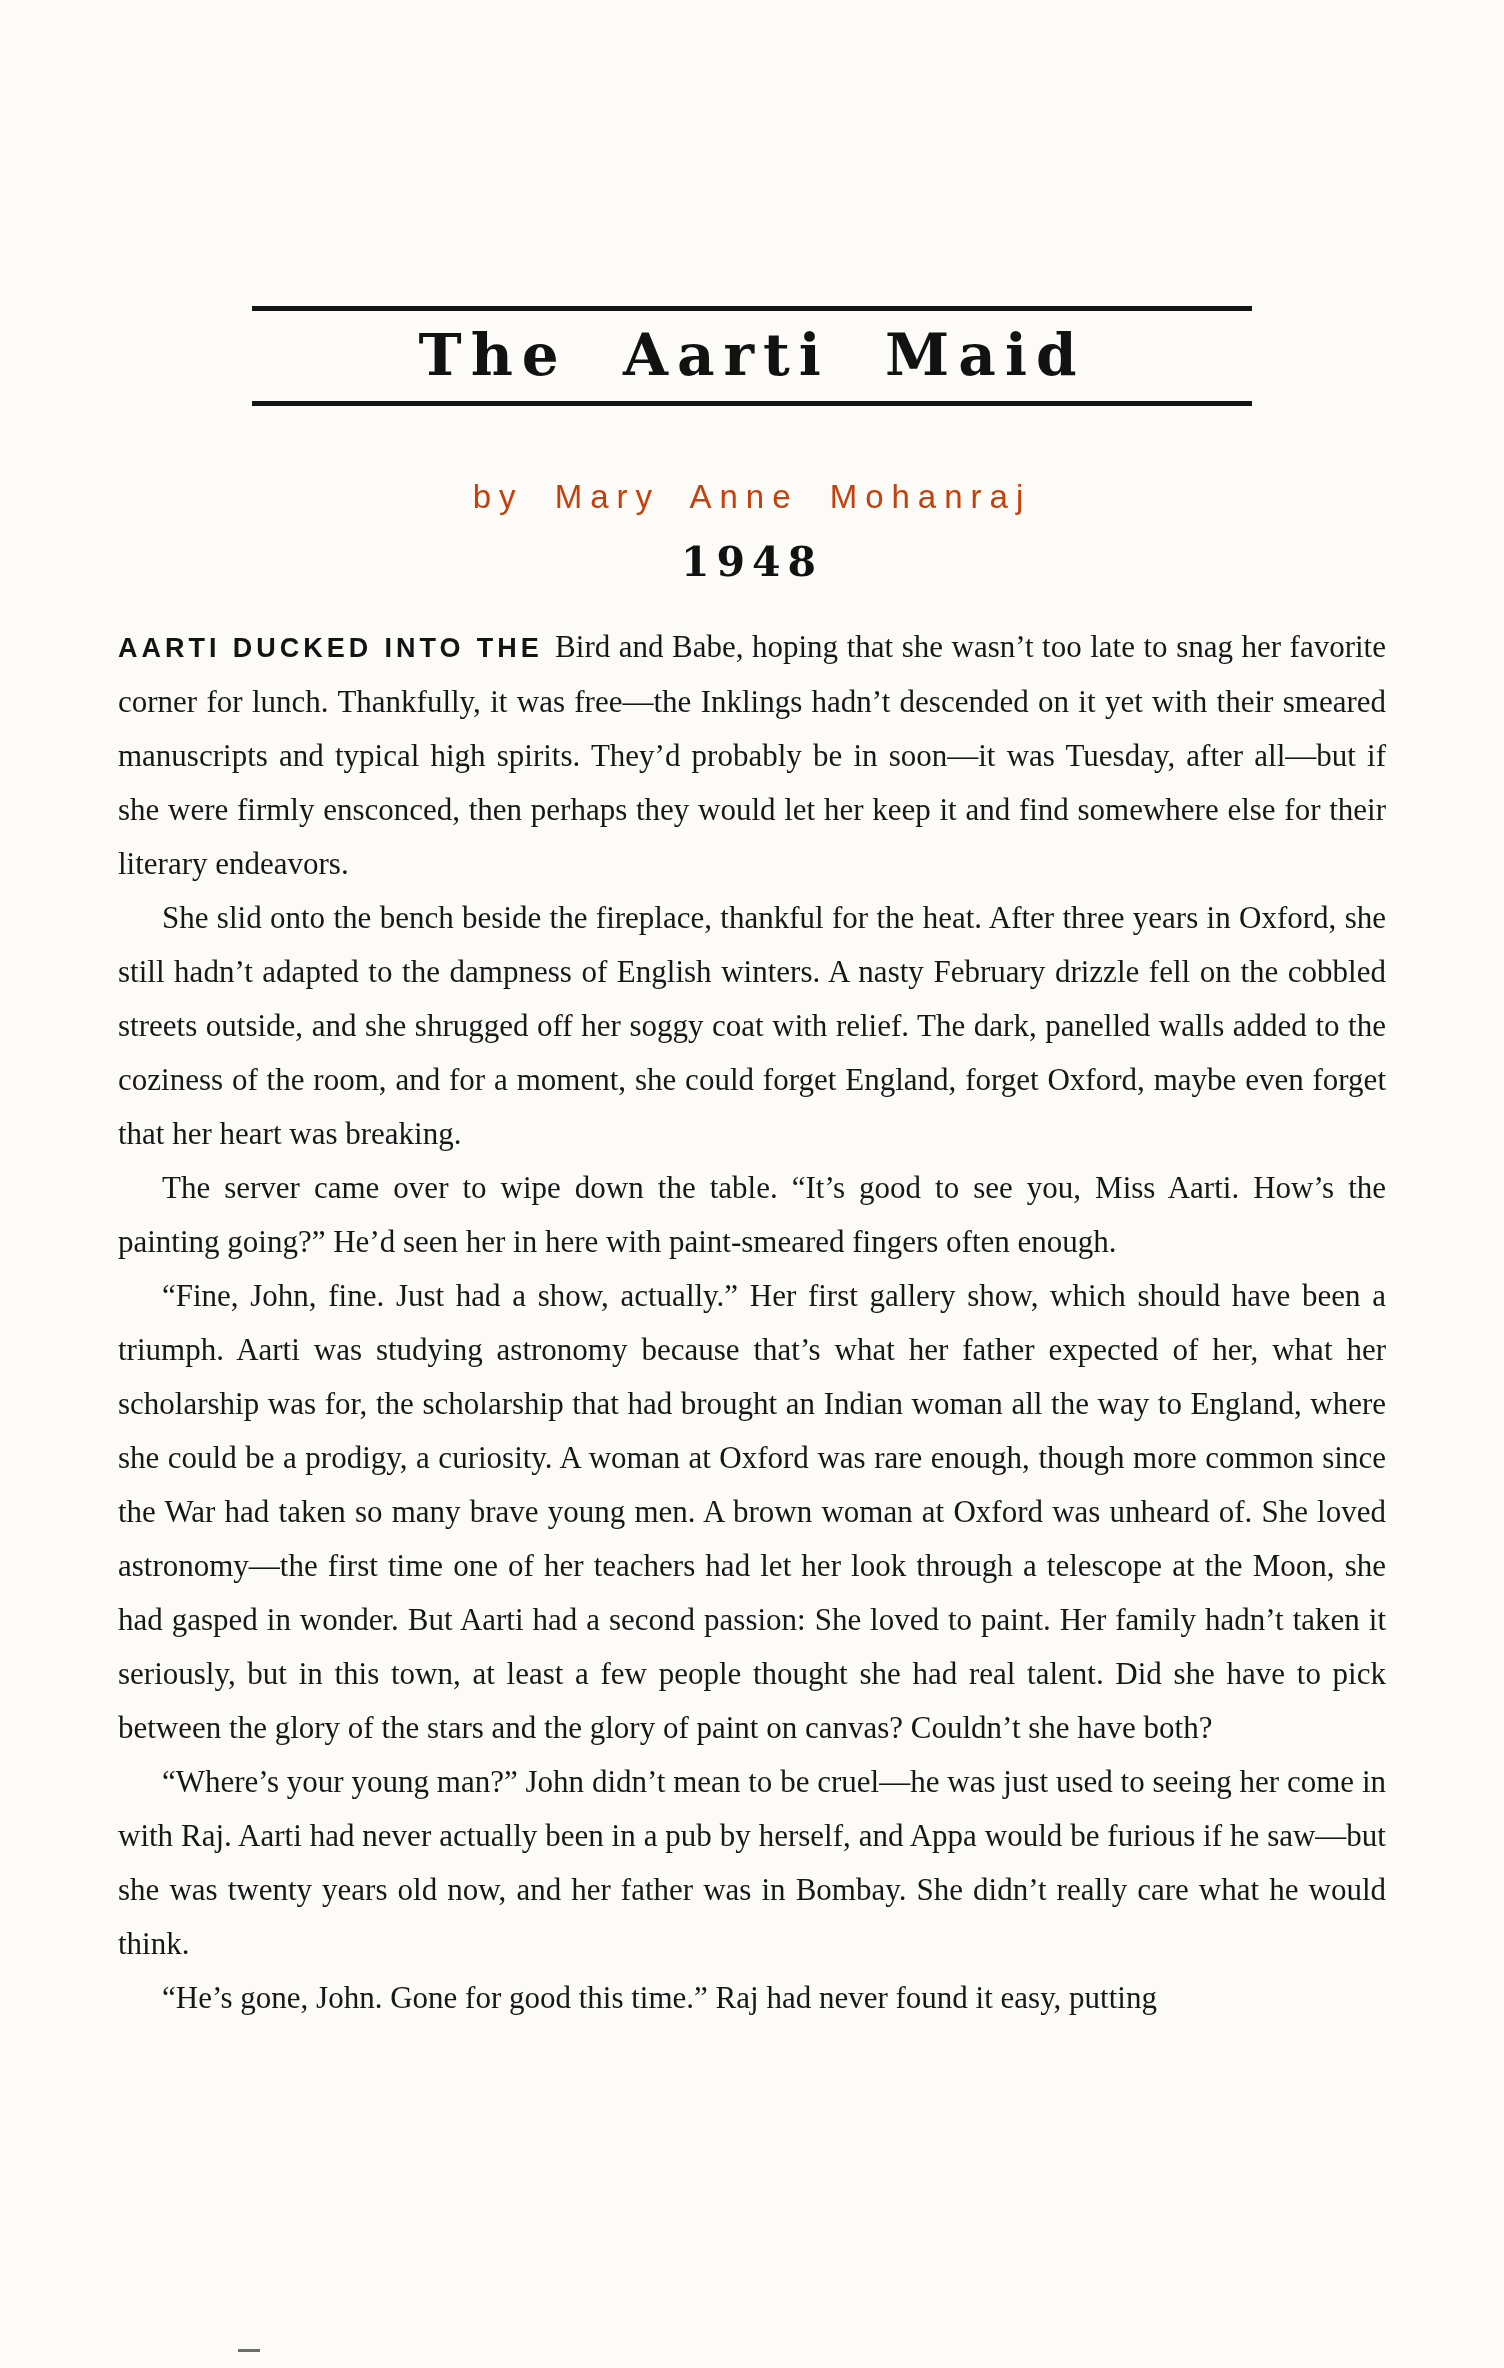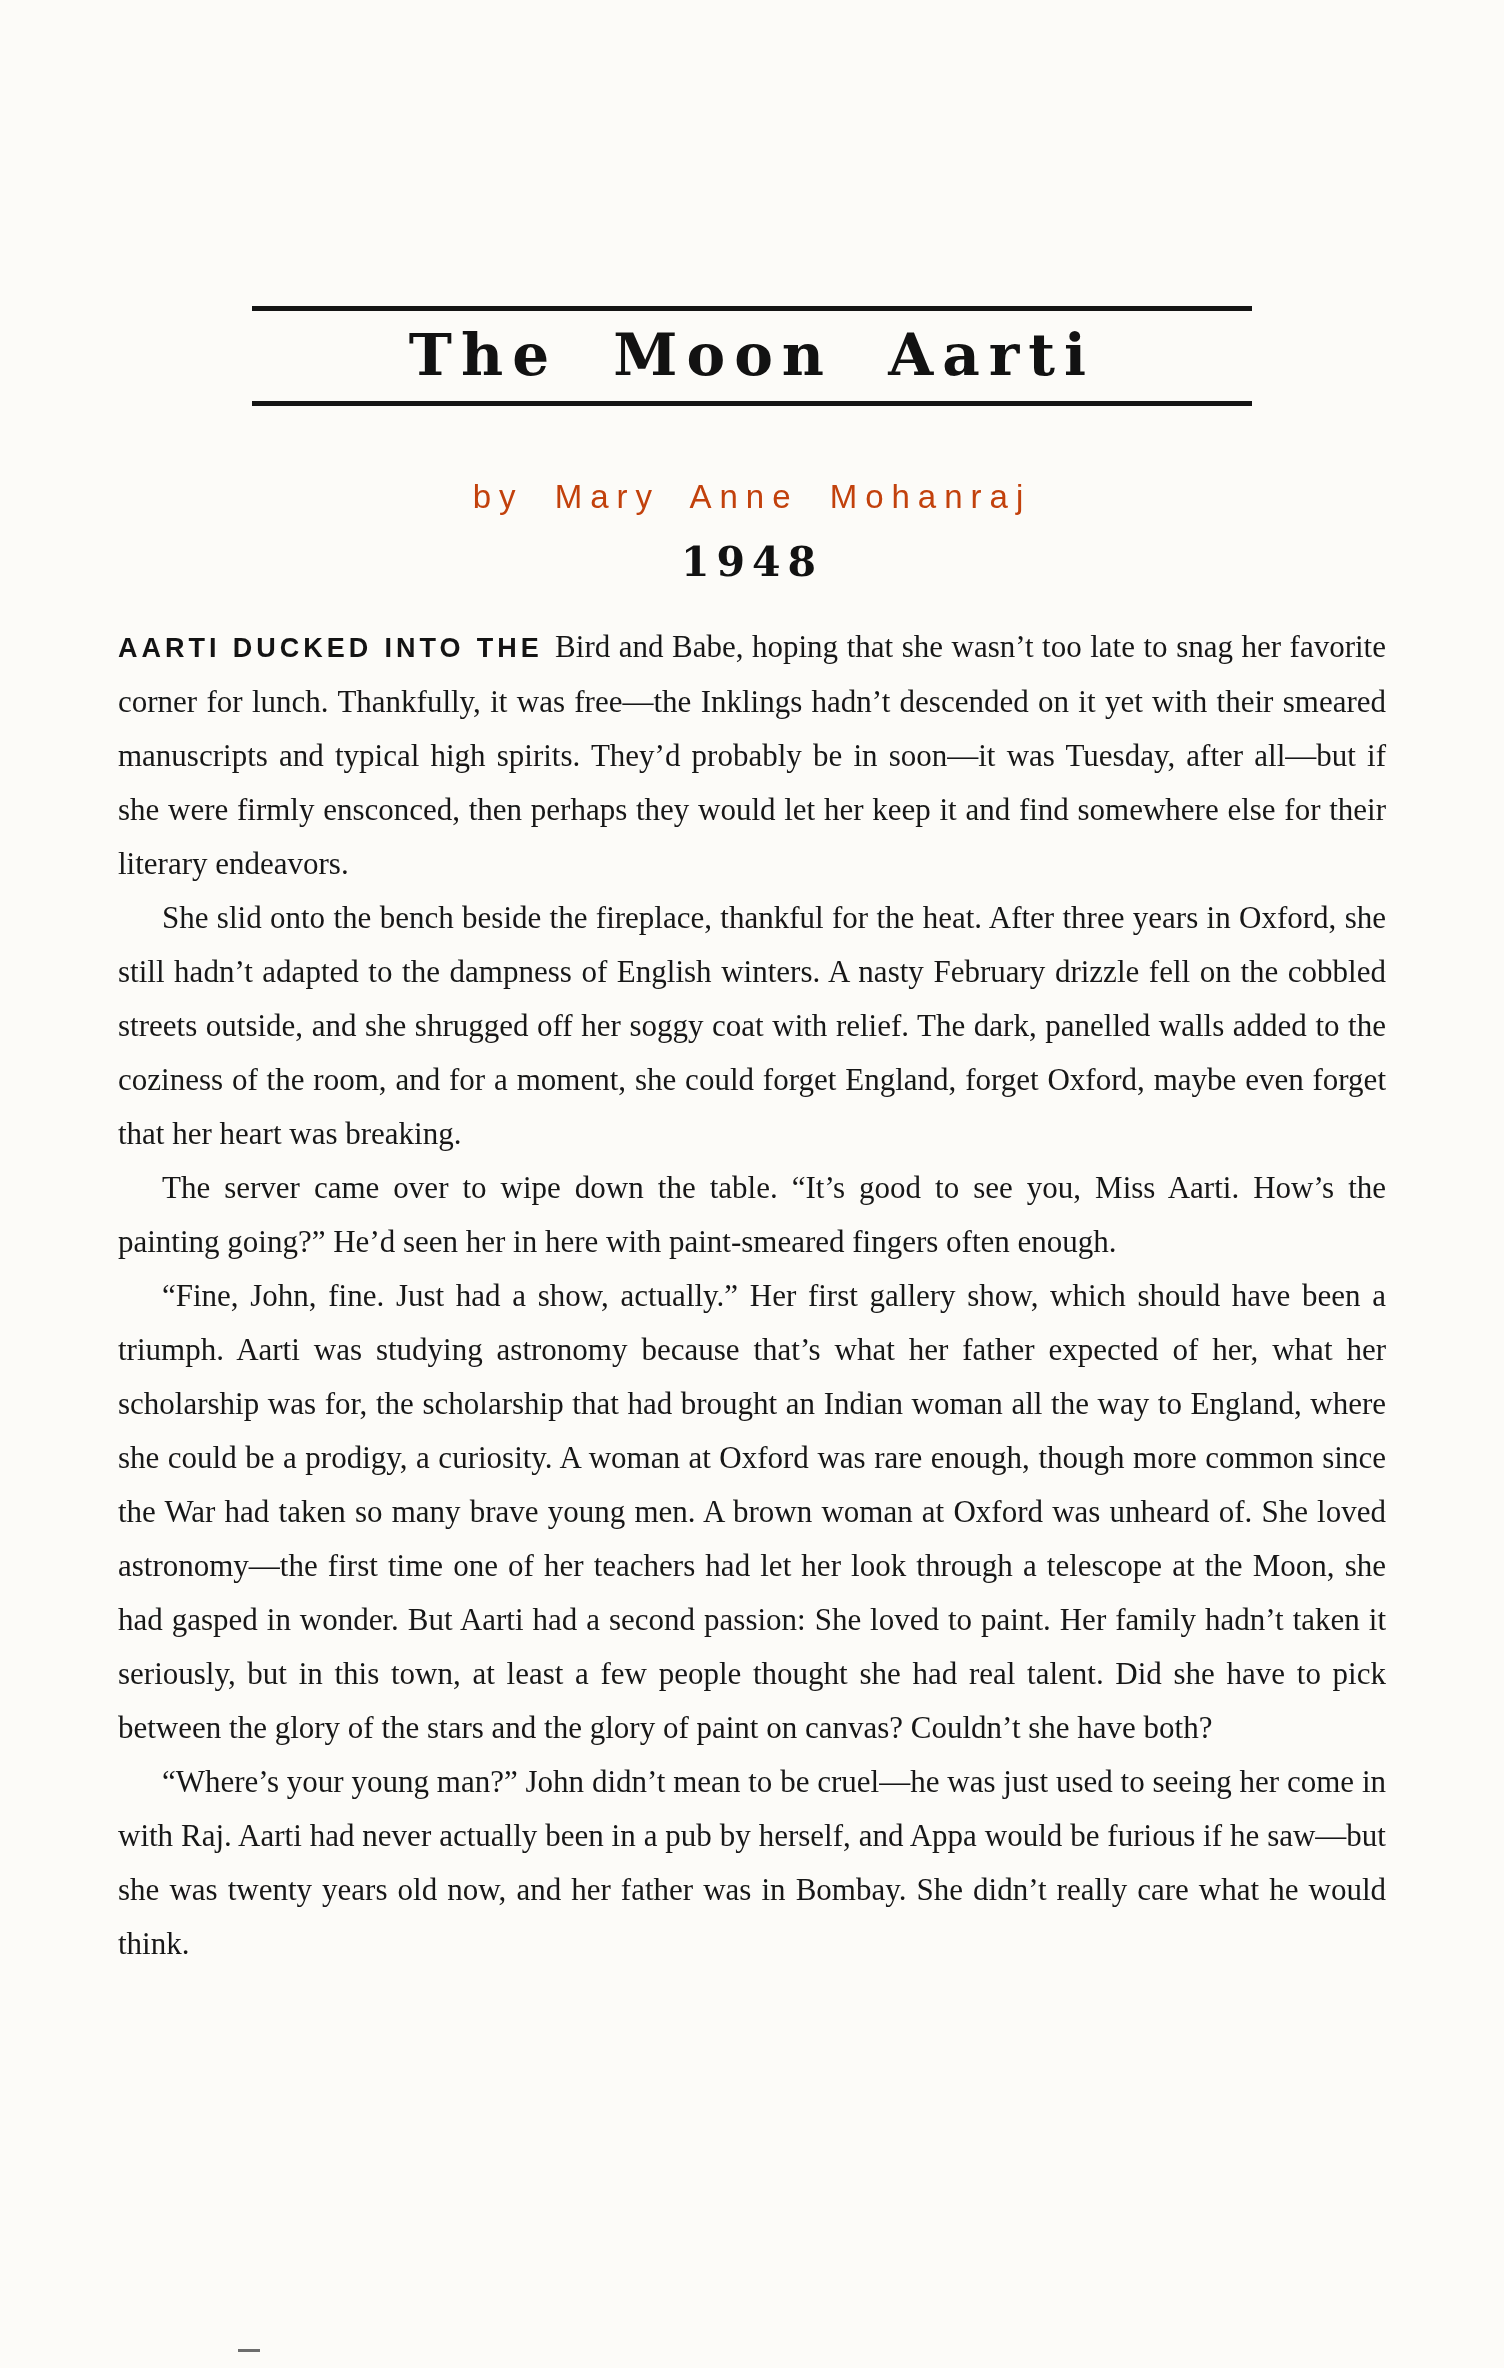--- a/index.html
+++ b/index.html
@@ -96,32 +96,33 @@
     background: #6d6d6d;
   }
 </style>
 </head>
 <body>
 
 <div class="page">
 
   <div class="title-block">
     <hr class="rule">
-    <h1 class="book-title">The Moon Aarti</h1>
+    <h1 class="book-title">The Aarti Maid</h1>
     <hr class="rule">
   </div>
 
   <div class="byline">by Mary Anne Mohanraj</div>
 
 
   <h3 class="year-heading">1948</h3>
 
   <div class="body-text" id="paragraphs">
       <p class="para first"><span class="lead-in">AARTI DUCKED INTO THE </span>Bird and Babe, hoping that she wasn’t too late to snag her favorite corner for lunch. Thankfully, it was free—the Inklings hadn’t descended on it yet with their smeared manuscripts and typical high spirits. They’d probably be in soon—it was Tuesday, after all—but if she were firmly ensconced, then perhaps they would let her keep it and find somewhere else for their literary endeavors.</p>
       <p class="para">She slid onto the bench beside the fireplace, thankful for the heat. After three years in Oxford, she still hadn’t adapted to the dampness of English winters. A nasty February drizzle fell on the cobbled streets outside, and she shrugged off her soggy coat with relief. The dark, panelled walls added to the coziness of the room, and for a moment, she could forget England, forget Oxford, maybe even forget that her heart was breaking.</p>
       <p class="para">The server came over to wipe down the table. “It’s good to see you, Miss Aarti. How’s the painting going?” He’d seen her in here with paint-smeared fingers often enough.</p>
       <p class="para">“Fine, John, fine. Just had a show, actually.” Her first gallery show, which should have been a triumph. Aarti was studying astronomy because that’s what her father expected of her, what her scholarship was for, the scholarship that had brought an Indian woman all the way to England, where she could be a prodigy, a curiosity. A woman at Oxford was rare enough, though more common since the War had taken so many brave young men. A brown woman at Oxford was unheard of. She loved astronomy—the first time one of her teachers had let her look through a telescope at the Moon, she had gasped in wonder. But Aarti had a second passion: She loved to paint. Her family hadn’t taken it seriously, but in this town, at least a few people thought she had real talent. Did she have to pick between the glory of the stars and the glory of paint on canvas? Couldn’t she have both?</p>
       <p class="para">“Where’s your young man?” John didn’t mean to be cruel—he was just used to seeing her come in with Raj. Aarti had never actually been in a pub by herself, and Appa would be furious if he saw—but she was twenty years old now, and her father was in Bombay. She didn’t really care what he would think.</p>
+      <p class="para">“He’s gone, John. Gone for good this time.” Raj had never found it easy, putting</p>
     </div>
 
   <div class="footer-mark"></div>
 
 </div>
 
 </body></html>

